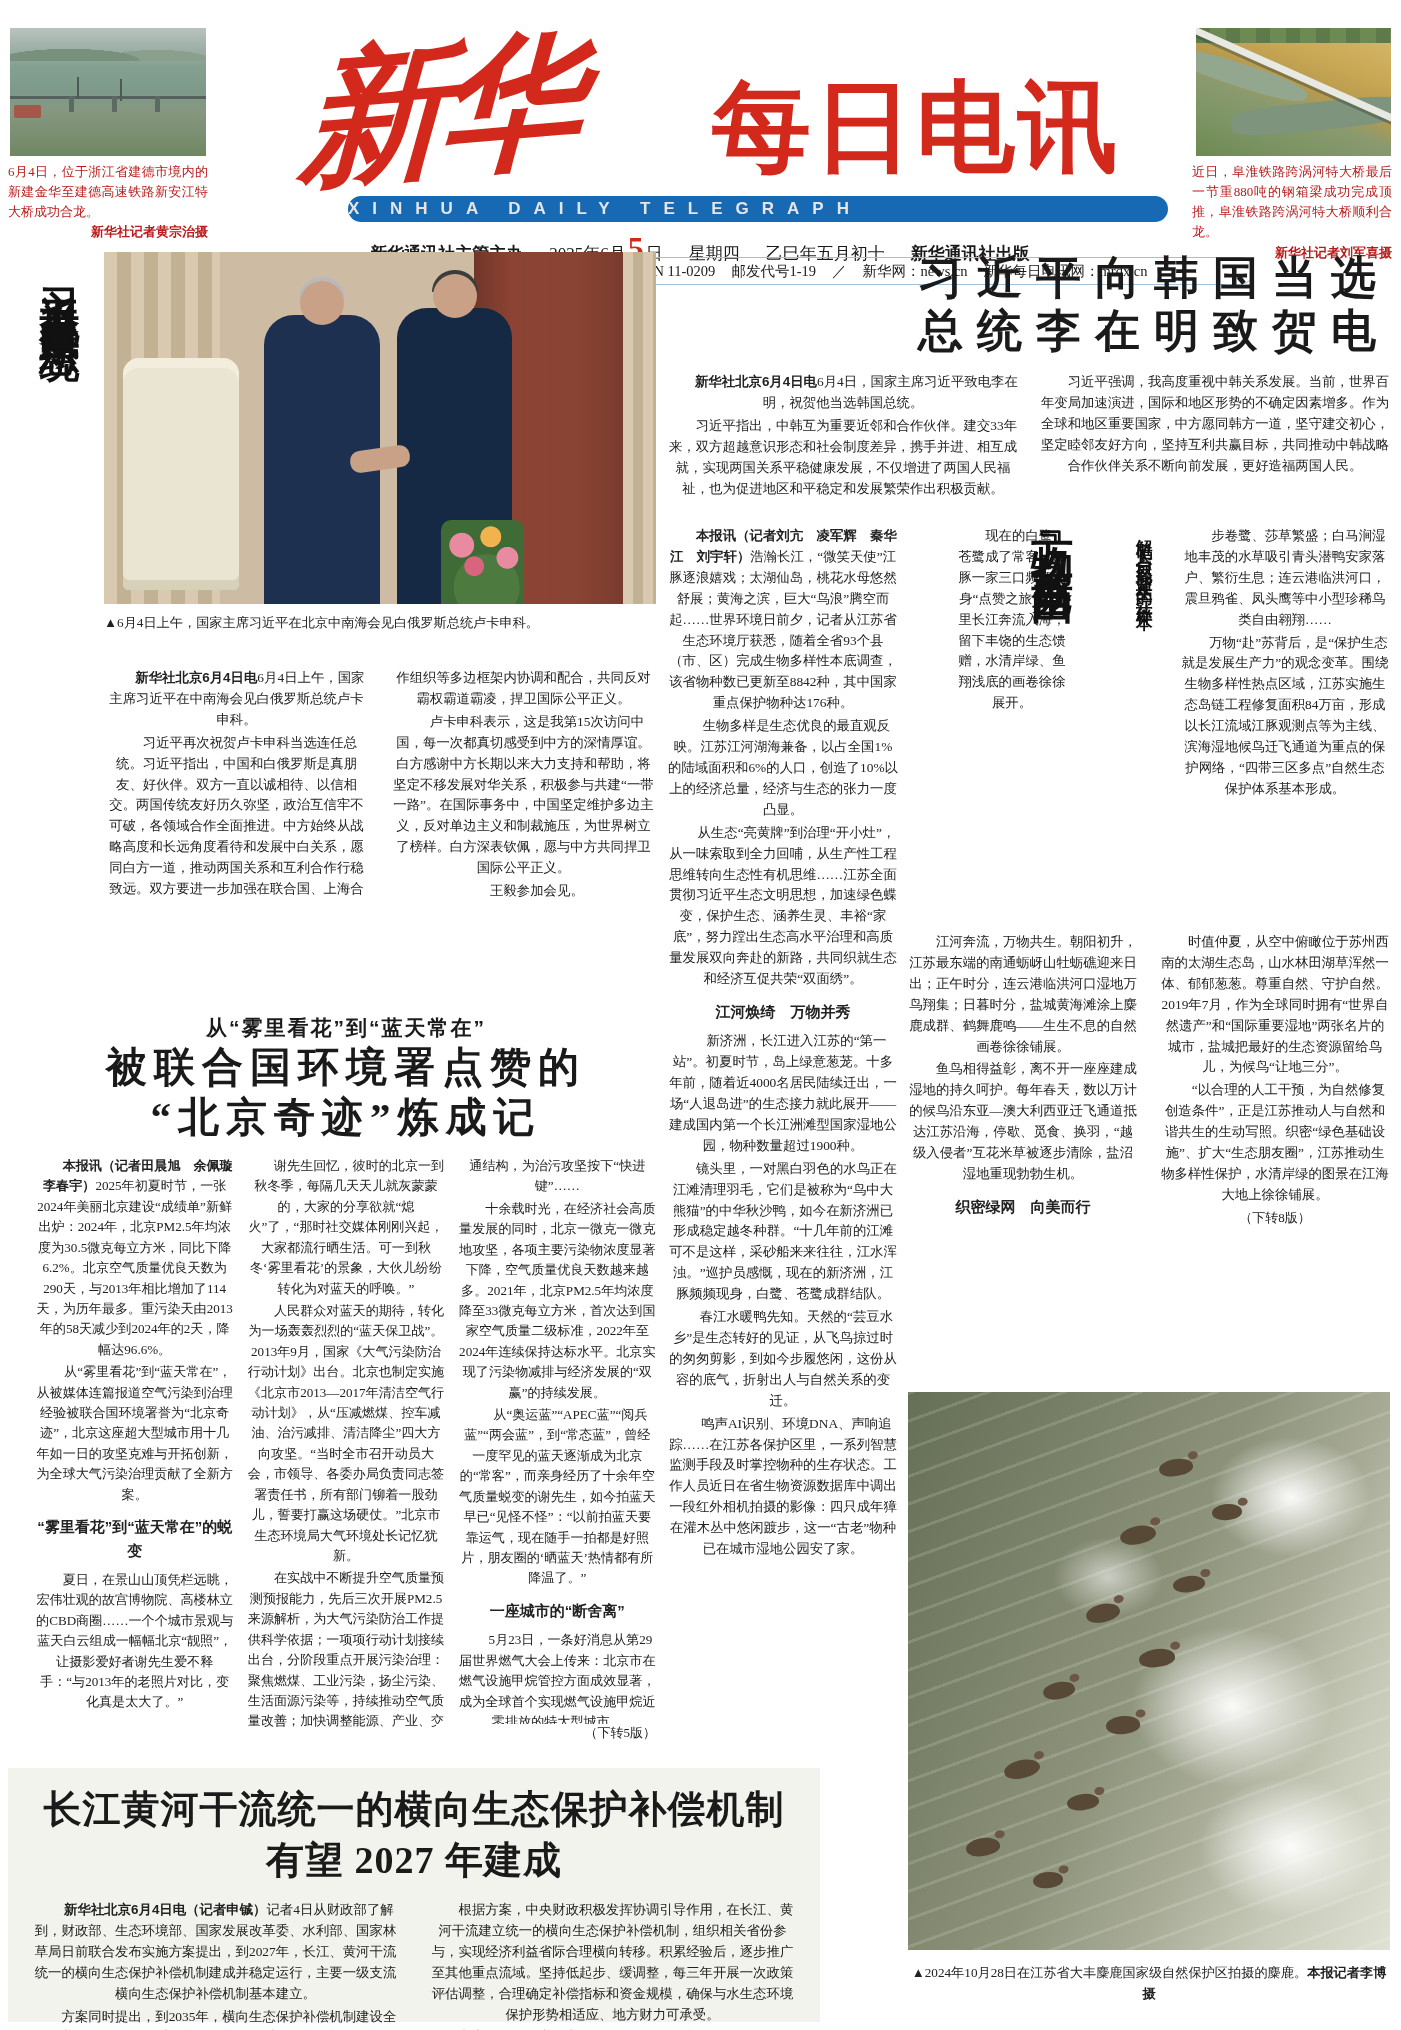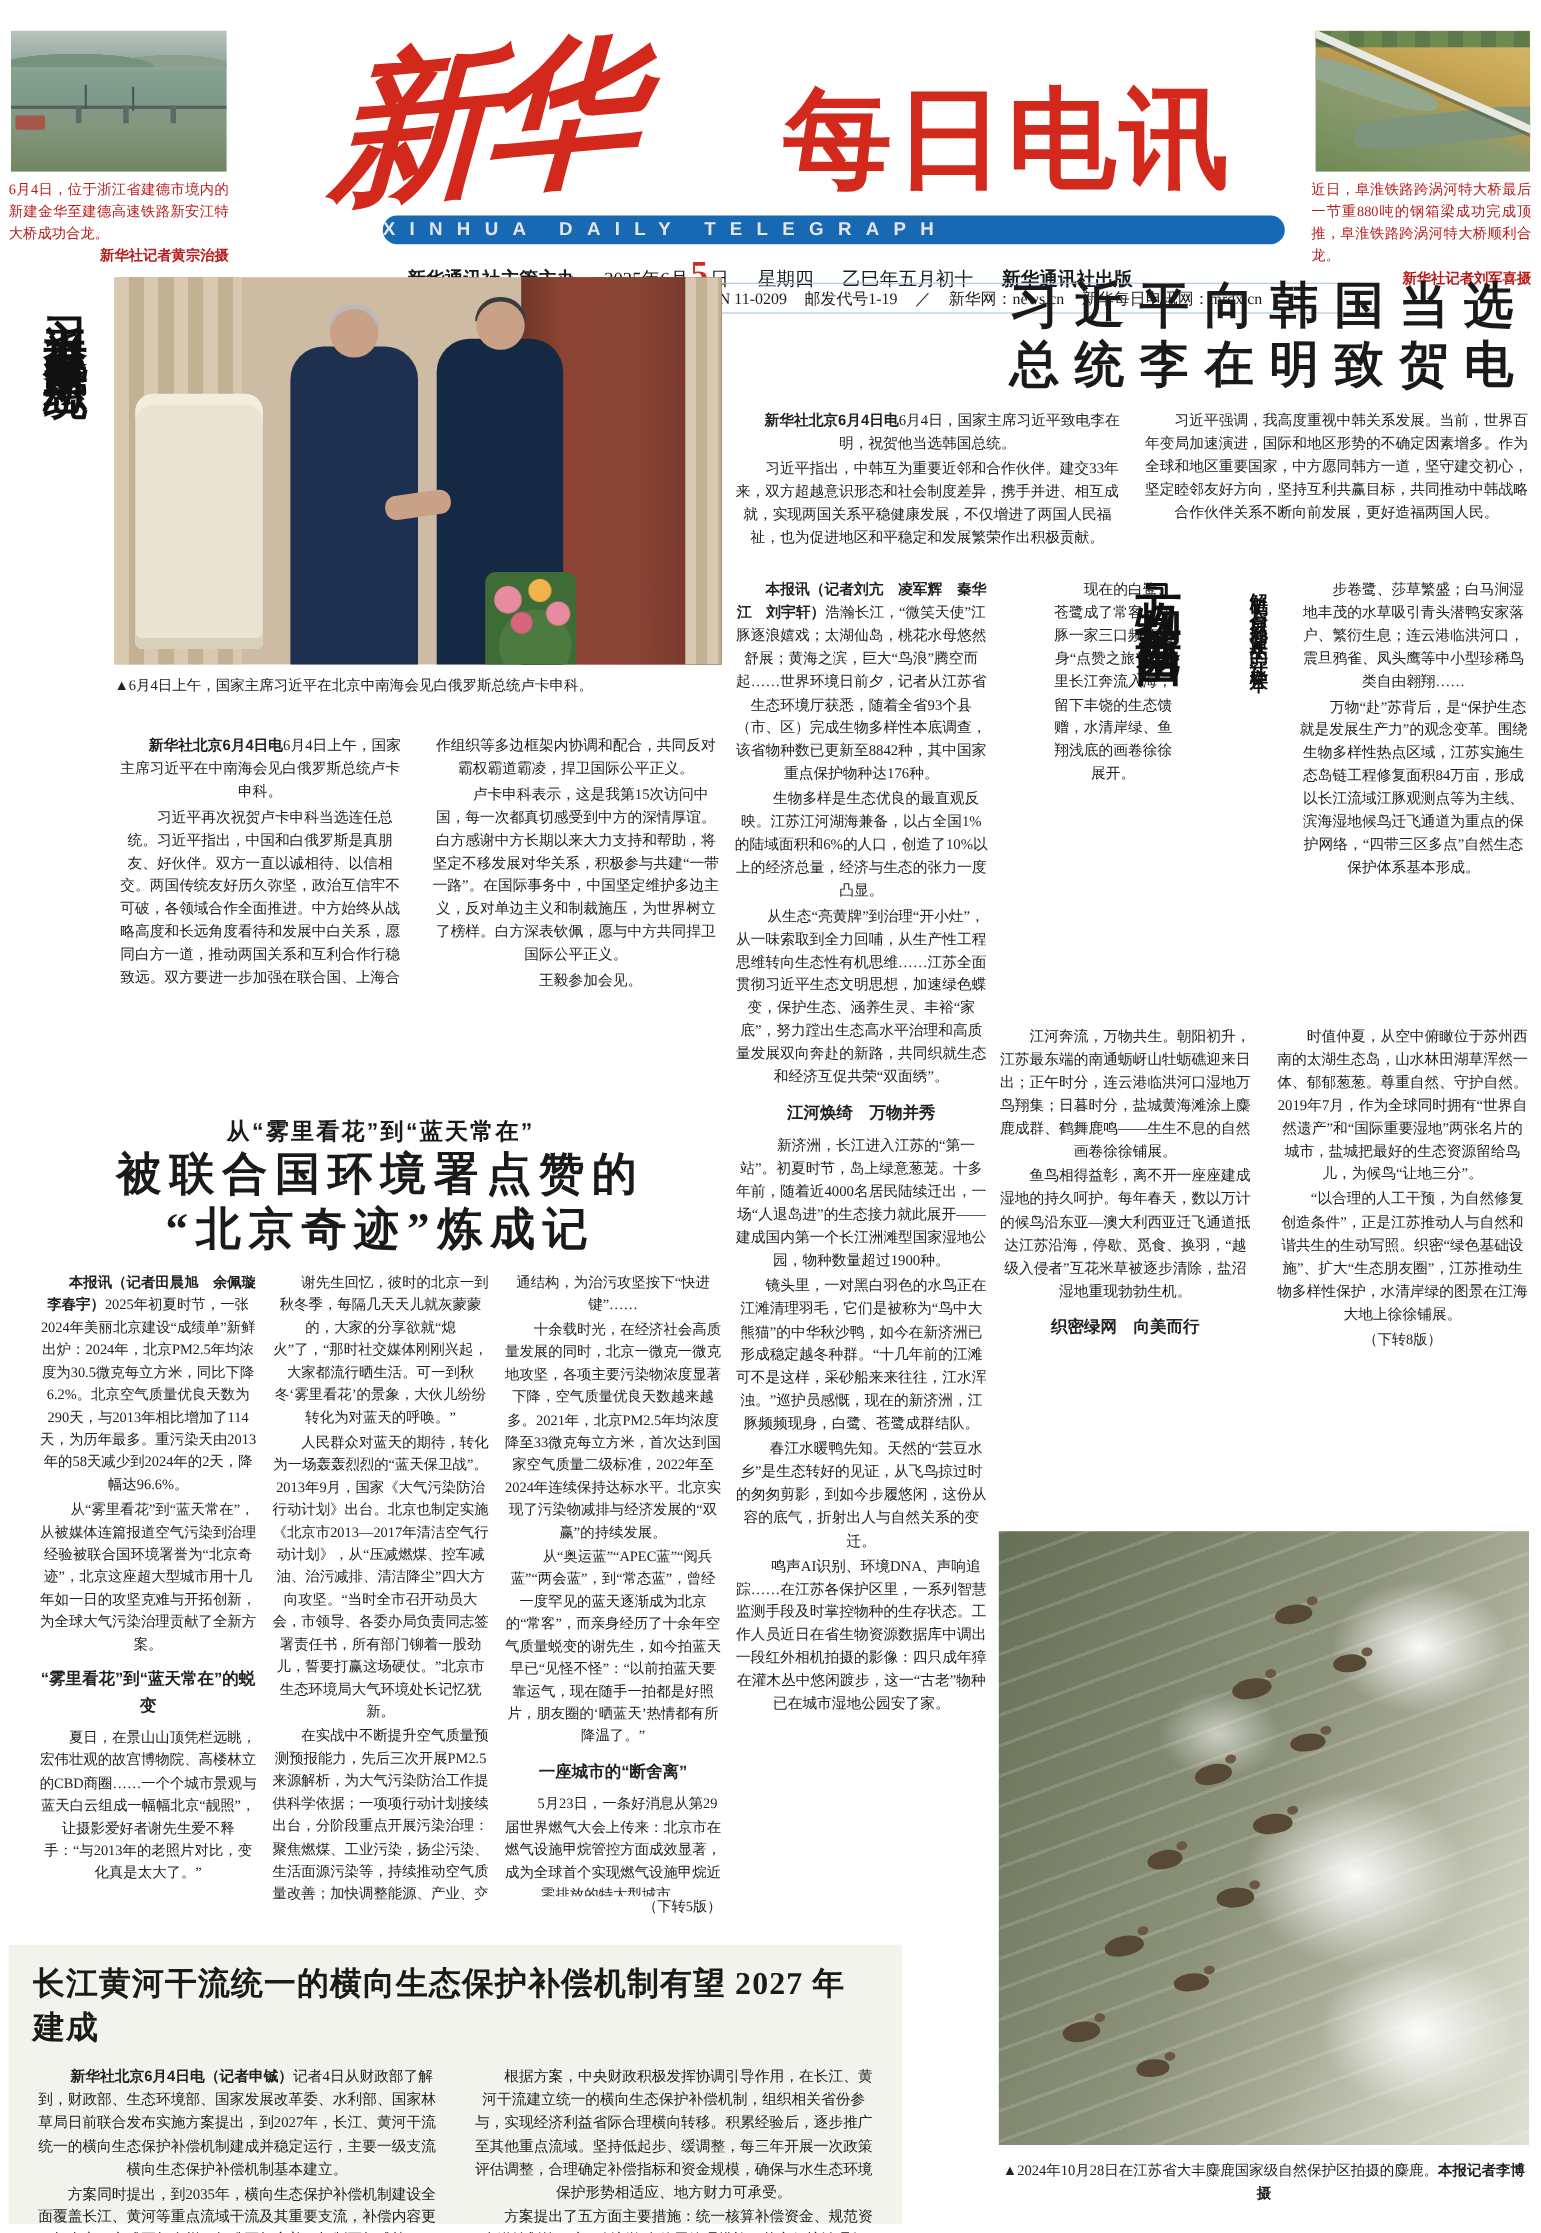--- a/index.html
+++ b/index.html
@@ -28,21 +28,21 @@
                color:#d3291c;font-size:11px;font-weight:700;margin-right:2px;}
   
   .vhead{writing-mode:vertical-rl;font-weight:900;font-size:40px;letter-spacing:5px;
          line-height:1.15;color:#111;}
   .vsub{writing-mode:vertical-rl;font-weight:700;font-size:16.5px;letter-spacing:5px;
         line-height:1.2;color:#111;}
   .h-korea{font-size:45px;font-weight:900;letter-spacing:14px;text-align:right;line-height:1.18;}
   .kicker{font-family:"Liberation Sans",sans-serif;font-size:21px;font-weight:700;
           text-align:center;letter-spacing:2px;}
   .h-bj{font-size:41px;font-weight:900;letter-spacing:7px;text-align:center;line-height:1.22;}
-  .h-bottom{font-size:29px;font-weight:700;letter-spacing:1px;text-align:left;}
+  .h-bottom{font-size:38px;font-weight:700;letter-spacing:1px;text-align:center;}
   
   .body-txt{font-size:13.4px;line-height:1.56;text-align:justify;color:#222;overflow:hidden;}
   .body-txt p{margin:0;text-indent:2em;text-align:center;}
   .body-txt p+p{margin-top:2px;}
   .lead{font-weight:700;font-family:"Liberation Sans",sans-serif;}
   .subhead{font-family:"Liberation Sans",sans-serif;font-weight:700;font-size:15px;
            text-align:center;text-indent:0 !important;margin:10px 0 8px 0 !important;}
   .cols2{column-count:2;column-gap:22px;}
   .cols3{column-count:3;column-gap:14px;}
   .caption{font-size:13.2px;line-height:1.6;color:#222;}

